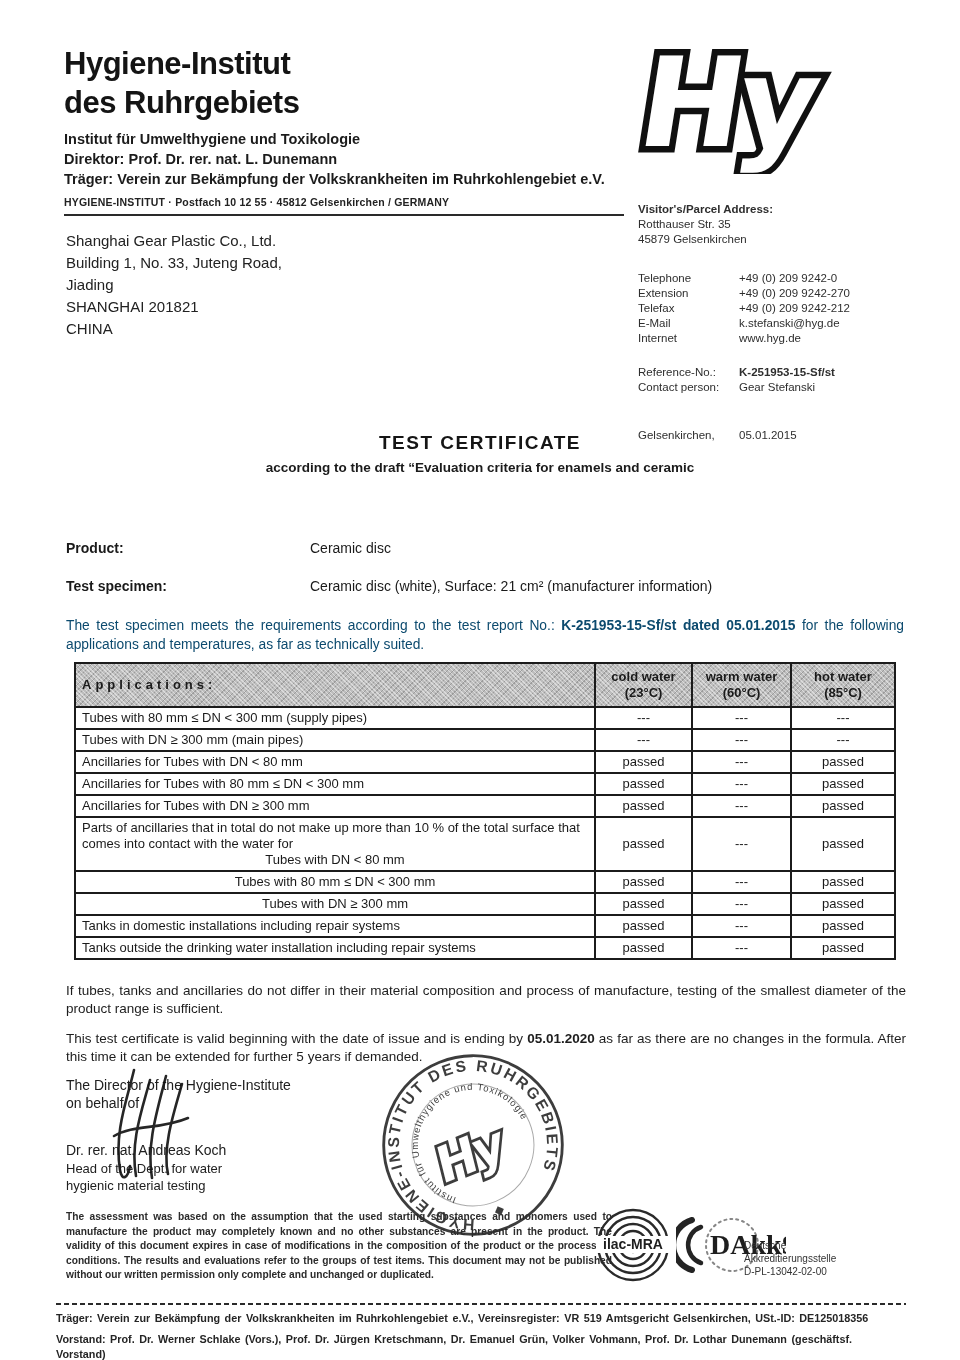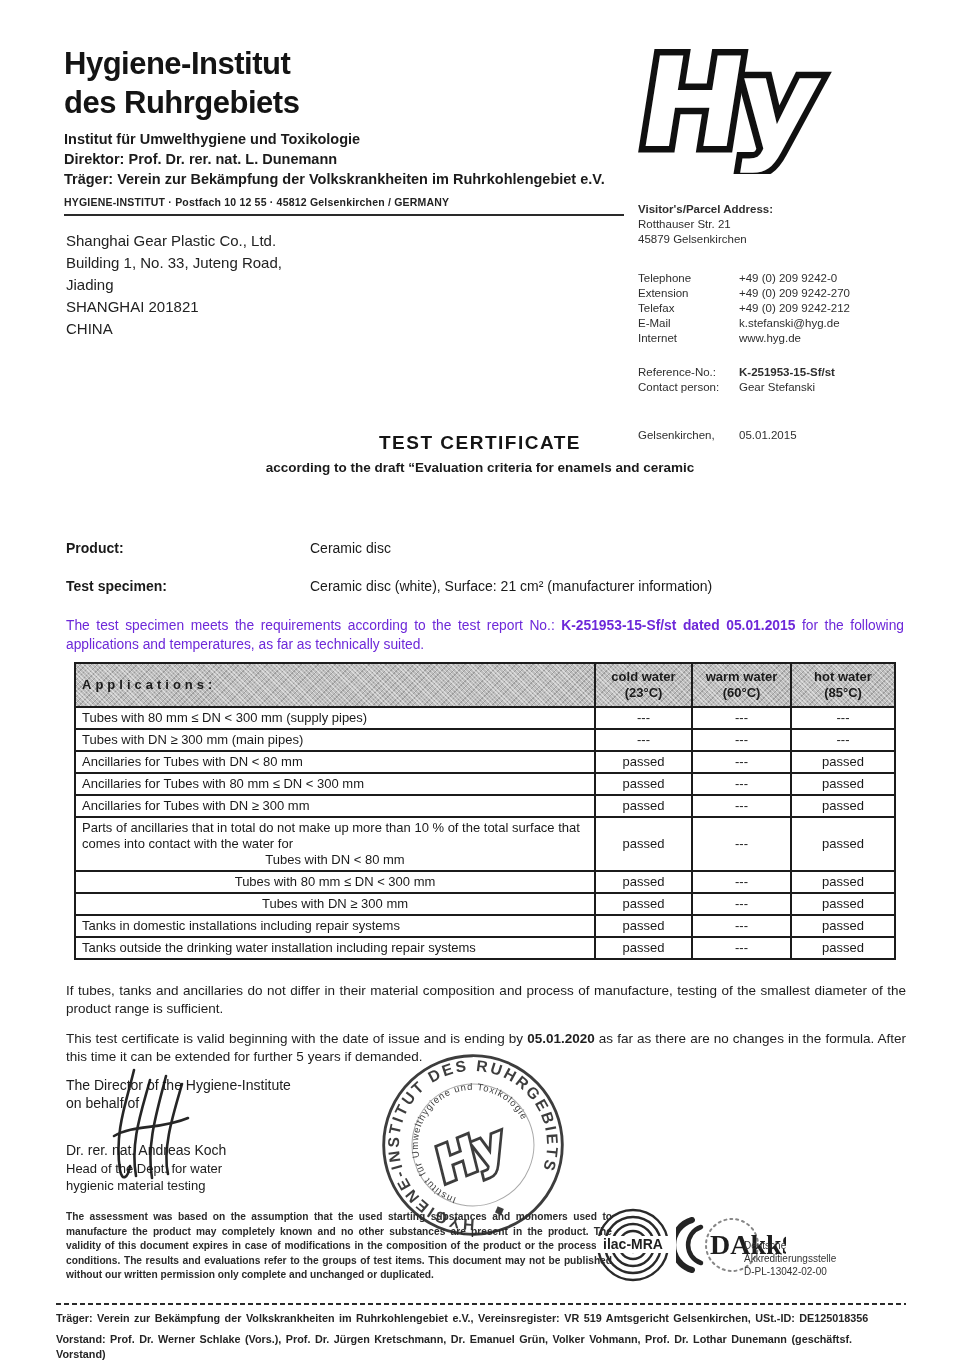--- a/index.html
+++ b/index.html
@@ -25,21 +25,21 @@
 
   
   .title-wrap{text-align:center;}
   .cert-title{font-size:19px;font-weight:bold;letter-spacing:1.5px;color:#151515;}
   .cert-sub{font-size:13.5px;font-weight:bold;line-height:17px;margin-top:5px;color:#1b1b1b;}
 
   
   .prod-label{font-size:14px;font-weight:bold;}
   .prod-value{font-size:14px;}
 
-  .para{font-size:13.8px;line-height:19px;text-align:justify;color:#6d28d9;}
+  .para{font-size:13.8px;line-height:19px;text-align:justify;color:#0c4a6e;}
   .para-sm{font-size:13.5px;line-height:18px;text-align:justify;color:#1d1d1d;}
 
   
   table.apps{border-collapse:collapse;width:820px;table-layout:fixed;}
   table.apps td,table.apps th{border:2px solid #1b1b1b;font-size:13px;line-height:16px;padding:2px 6px;vertical-align:middle;}
   th.hdr-apps{
     text-align:left;font-size:14px;font-weight:bold;letter-spacing:4px;
     background-color:#bdbdbd;
     background-image:
       repeating-linear-gradient(45deg, rgba(255,255,255,.45) 0 1px, transparent 1px 3px),
@@ -93,21 +93,21 @@
   <div class="abs recipient" style="left:66px;top:230px;">
     <div>Shanghai Gear Plastic Co., Ltd.</div>
     <div>Building 1, No. 33, Juteng Road,</div>
     <div>Jiading</div>
     <div>SHANGHAI 201821</div>
     <div>CHINA</div>
   </div>
 
   <div class="abs contact" style="left:638px;top:202px;width:300px;">
     <div class="hd">Visitor's/Parcel Address:</div>
-    <div>Rotthauser Str. 21</div>
+    <div>Rotthauser Str. 35</div>
     <div>45879 Gelsenkirchen</div>
 
     <div class="contact-grid" style="margin-top:24px;">
       <div>Telephone</div>
       <div class="val">+49 (0) 209 9242-0</div>
       <div>Extension</div>
       <div class="val">+49 (0) 209 9242-270</div>
       <div>Telefax</div>
       <div class="val">+49 (0) 209 9242-212</div>
       <div>E-Mail</div>

